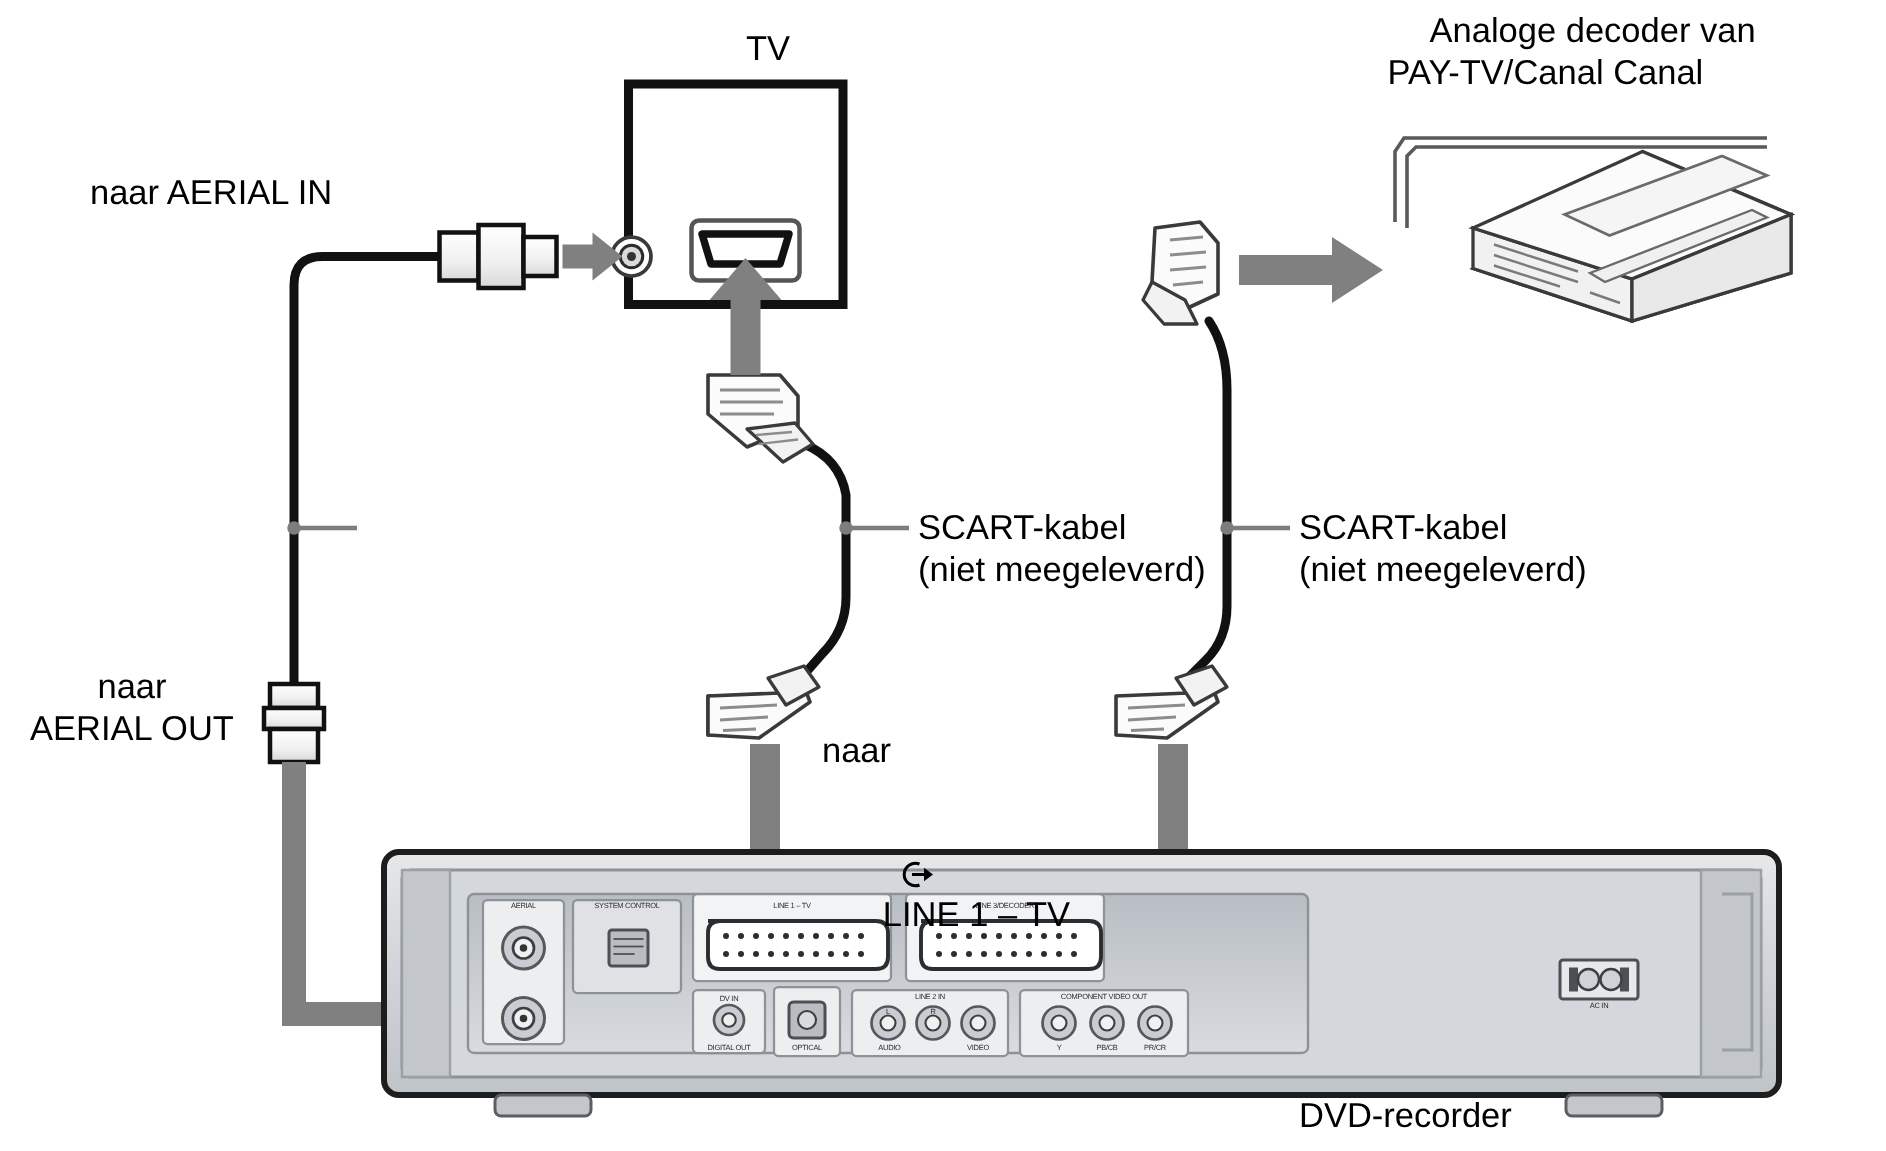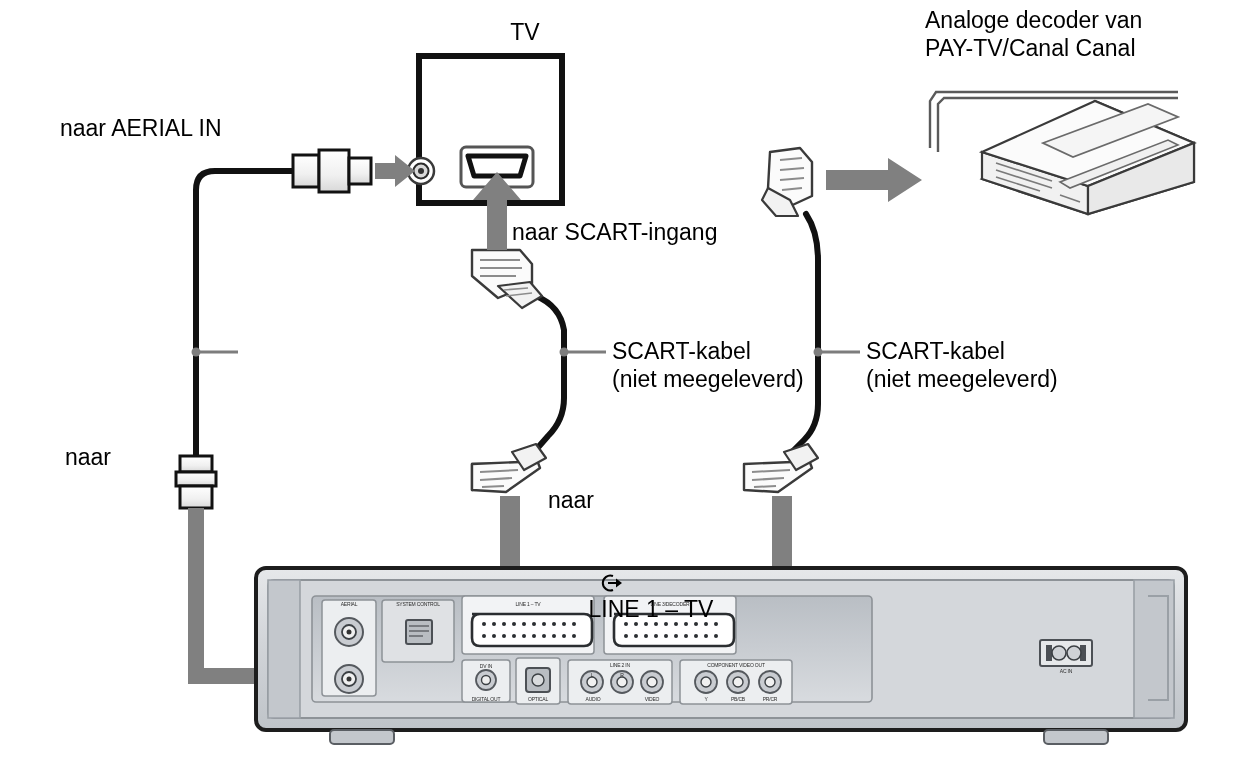--- a/index.html
+++ b/index.html
@@ -349,50 +349,51 @@
         <circle cx="1059" cy="653" r="7" fill="#cfd2d6" stroke="#3c4044" stroke-width="1.6"></circle>
         <circle cx="1074" cy="653" r="7" fill="#cfd2d6" stroke="#3c4044" stroke-width="1.6"></circle>
       </g>
 
       <rect x="330" y="730" width="64" height="14" rx="4" fill="#c3c7cc" stroke="#5a5e63" stroke-width="2"></rect>
       <rect x="1044" y="730" width="64" height="14" rx="4" fill="#c3c7cc" stroke="#5a5e63" stroke-width="2"></rect>
     </g>
 
   </svg>
 
-  <div class="lbl ctr" style="left:495px; top:18px; width:60px;">TV</div>
-
-  <div class="lbl" style="left:925px; top:6px;">Analoge decoder van</div>
+  <div class="lbl ctr" style="left:482px; top:18px; width:60px;">TV</div>
+
+  <div class="lbl" style="left:953px; top:6px;">Analoge decoder van</div>
   <div class="lbl" style="left:925px; top:34px;">PAY-TV/Canal Canal</div>
 
   <div class="lbl rt" style="left:60px; top:114px; width:230px;">naar AERIAL IN</div>
 
-  <div class="lbl" style="left:512px; top:218px;">naar SCART-ingang</div>
 
 
   <div class="lbl" style="left:612px; top:337px;">SCART-kabel</div>
   <div class="lbl" style="left:612px; top:365px;">(niet meegeleverd)</div>
 
   <div class="lbl" style="left:866px; top:337px;">SCART-kabel</div>
   <div class="lbl" style="left:866px; top:365px;">(niet meegeleverd)</div>
 
   <div class="lbl ctr" style="left:8px; top:443px; width:160px;">naar</div>
+  <div class="lbl ctr" style="left:0px; top:471px; width:176px;">AERIAL OUT</div>
 
   <div class="lbl" style="left:548px; top:486px;">naar</div>
   <div class="lbl" style="left:536px; top:514px;">
     <span class="icon-out">
       <svg viewBox="0 0 24 18" xmlns="http://www.w3.org/2000/svg">
         <path d="M13 2 A7.5 7.5 0 1 0 13 16" fill="none" stroke="#000" stroke-width="2"></path>
         <path d="M8 9 h10" stroke="#000" stroke-width="2" fill="none"></path>
         <path d="M16 4.5 L22 9 L16 13.5 Z" fill="#000"></path>
       </svg>
     </span><span>LINE 1 – TV</span>
   </div>
 
 
+  <div class="lbl" style="left:866px; top:729px;">DVD-recorder</div>
 
   <div class="tinylbl" style="left:322px; top:601px; width:54px;">AERIAL</div>
   <div class="tinylbl" style="left:382px; top:601px; width:72px;">SYSTEM CONTROL</div>
   <div class="tinylbl" style="left:462px; top:601px; width:132px;">LINE 1 – TV</div>
   <div class="tinylbl" style="left:604px; top:601px; width:132px;">LINE 3/DECODER</div>
   <div class="tinylbl" style="left:462px; top:663px; width:48px;">DV IN</div>
   <div class="tinylbl" style="left:456px; top:696px; width:60px;">DIGITAL OUT</div>
   <div class="tinylbl" style="left:514px; top:696px; width:48px;">OPTICAL</div>
   <div class="tinylbl" style="left:568px; top:662px; width:104px;">LINE 2 IN</div>
   <div class="tinylbl" style="left:584px; top:672px; width:16px;">L</div>

